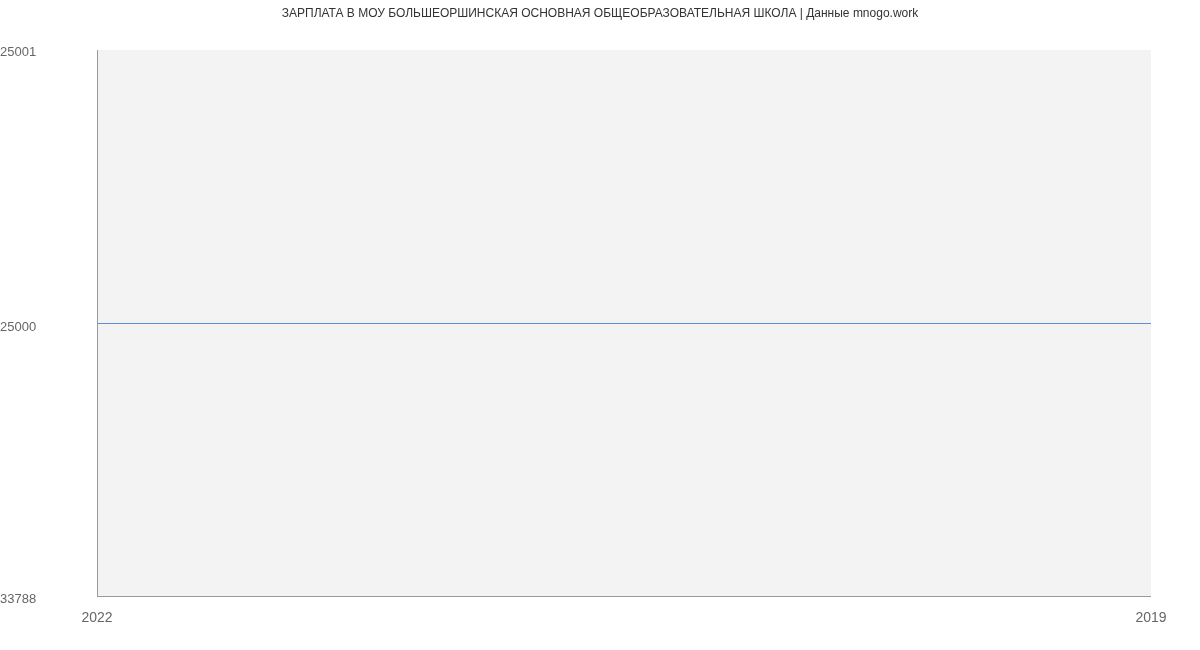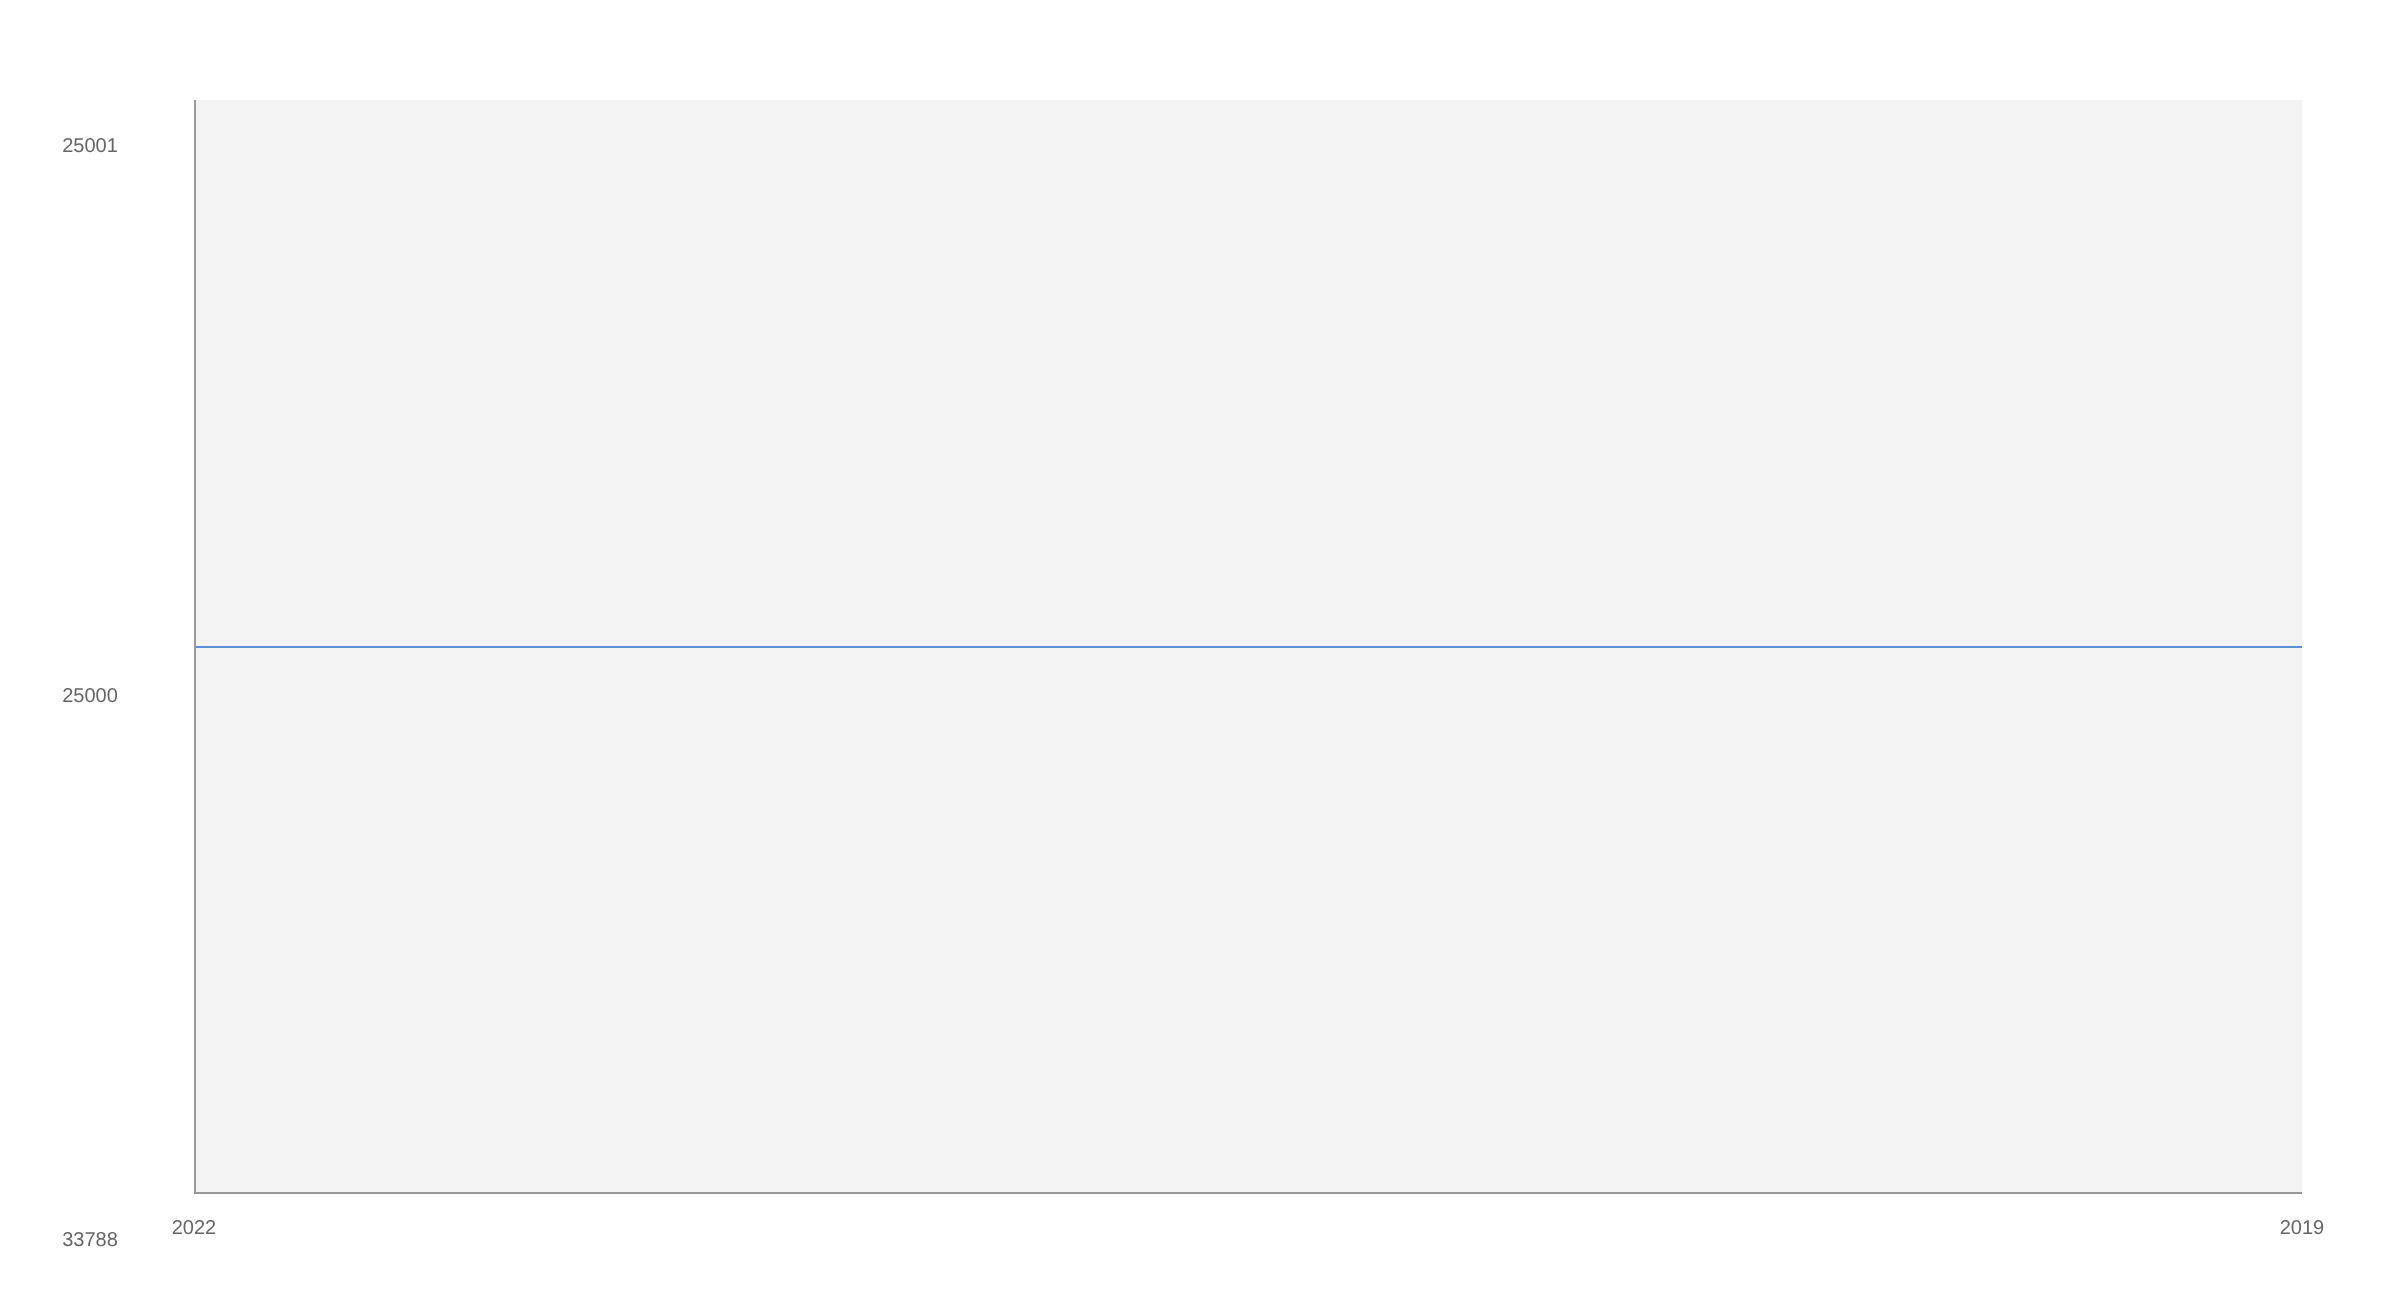--- a/index.html
+++ b/index.html
@@ -42,38 +42,38 @@
     .data-line {
       position: absolute;
       left: 0;
       width: 100%;
       height: 0;
       border-top: 1px solid #5b8fd6;
       z-index: 2;
     }
     .y-tick-label {
       position: absolute;
-      font-size: 10px;
+      font-size: 13px;
       color: #666666;
-      text-align: center;
+      text-align: left;
       width: 90px;
-      margin-top: 24px;
     }
     .x-tick-label {
       position: absolute;
-      font-size: 10px;
+      font-size: 14px;
       color: #666666;
       text-align: center;
     }
   </style>
 </head>
 <body>
 
 <div class="chart-container">
 
+  <div class="chart-title">ЗАРПЛАТА В МОУ БОЛЬШЕОРШИНСКАЯ ОСНОВНАЯ ОБЩЕОБРАЗОВАТЕЛЬНАЯ ШКОЛА | Данные mnogo.work</div>
 
   <div class="y-tick-label" style="left:0; top:44px;">25001</div>
   <div class="y-tick-label" style="left:0; top:319px;">25000</div>
   <div class="y-tick-label" style="left:0; top:591px;">33788</div>
 
   <div class="x-tick-label" style="left:77px; top:609px; width:40px;">2022</div>
   <div class="x-tick-label" style="left:1131px; top:609px; width:40px;">2019</div>
 
   <div class="plot-area">
     <div class="data-line" style="top:273px;"></div>

